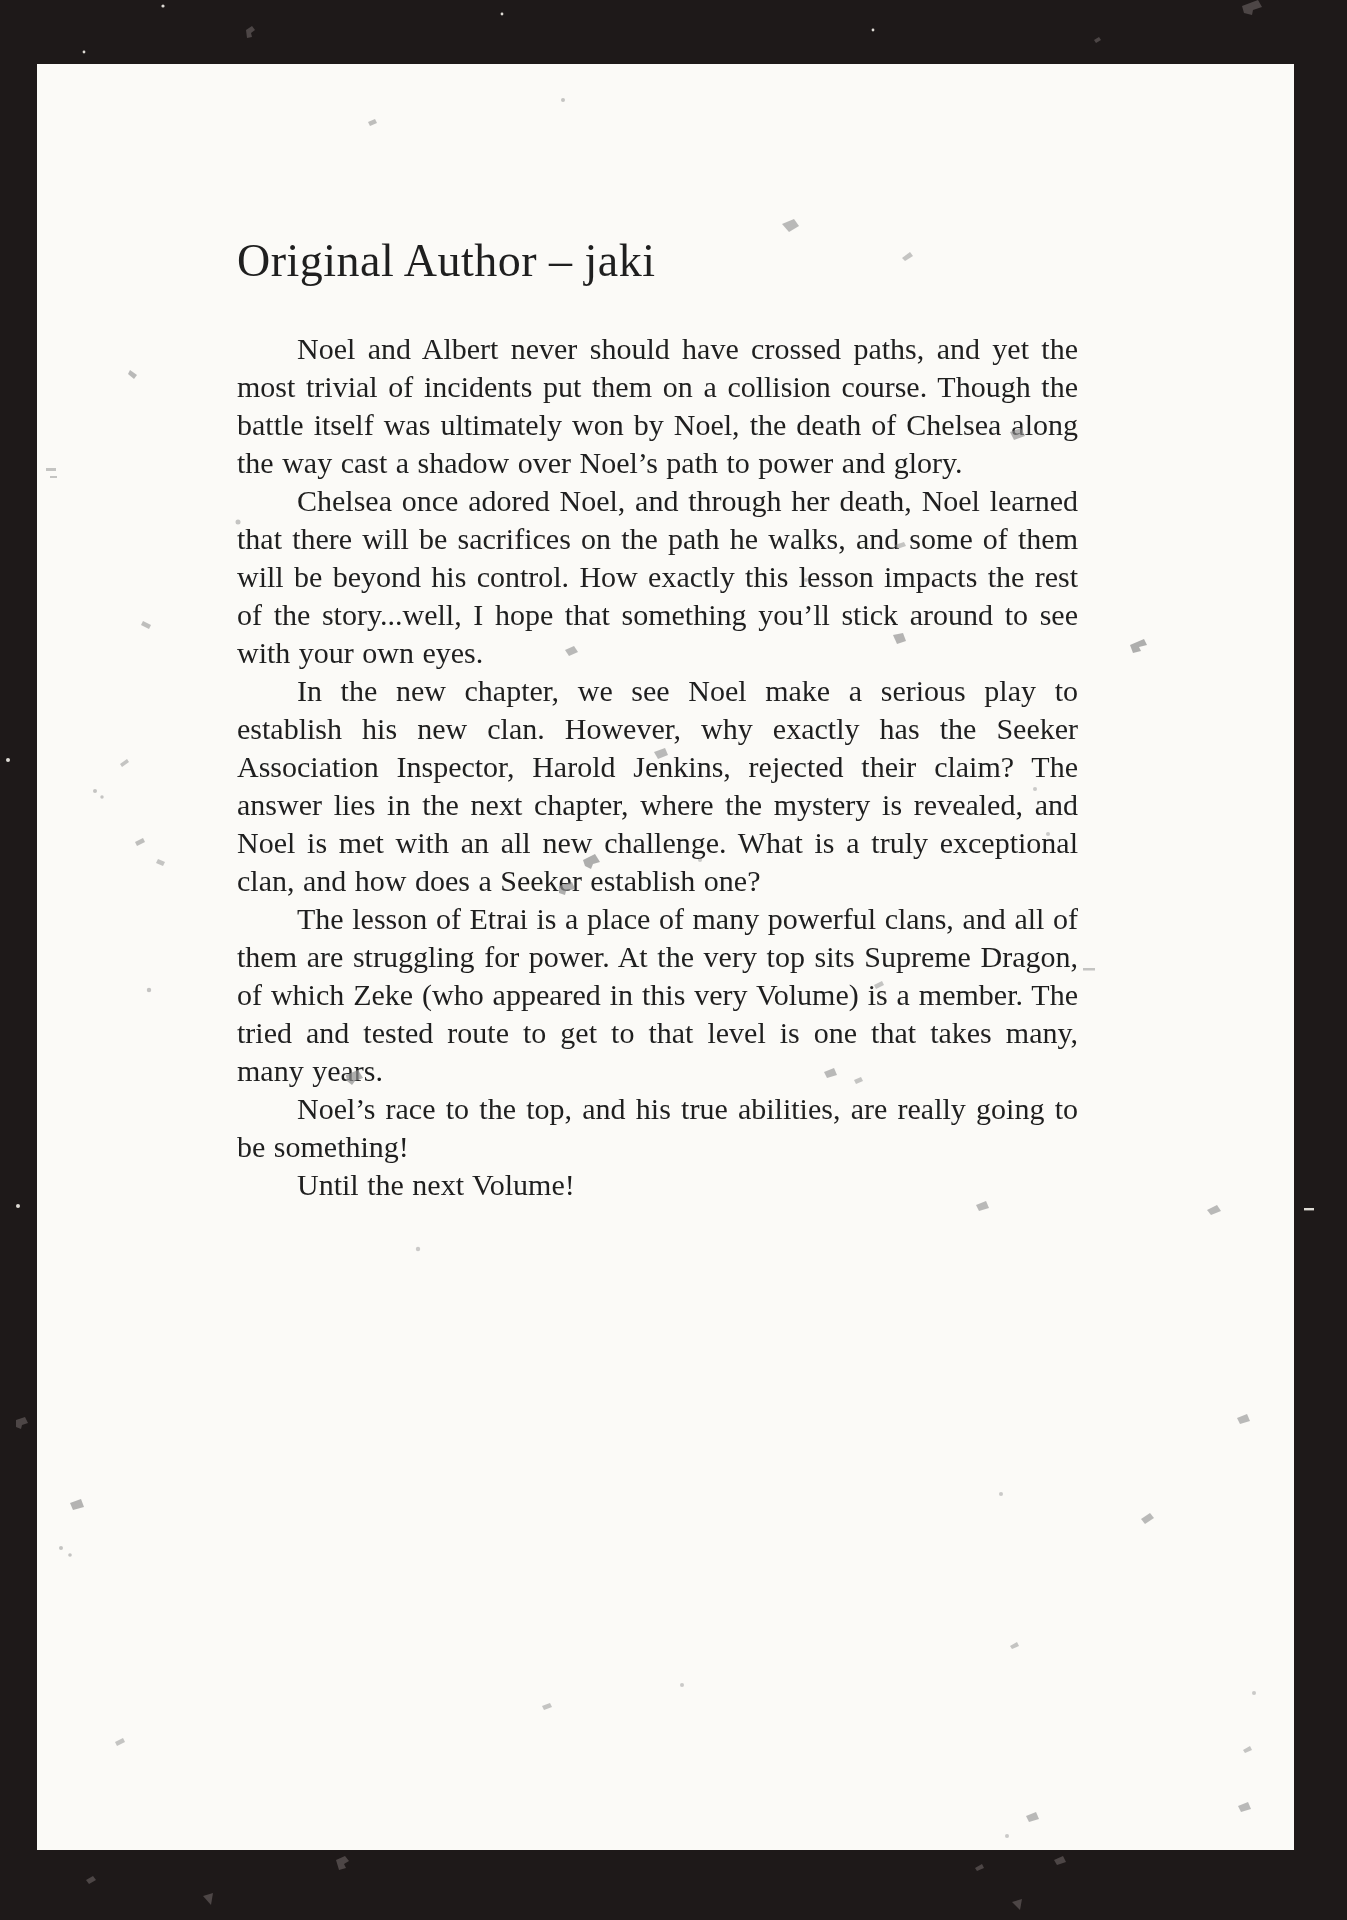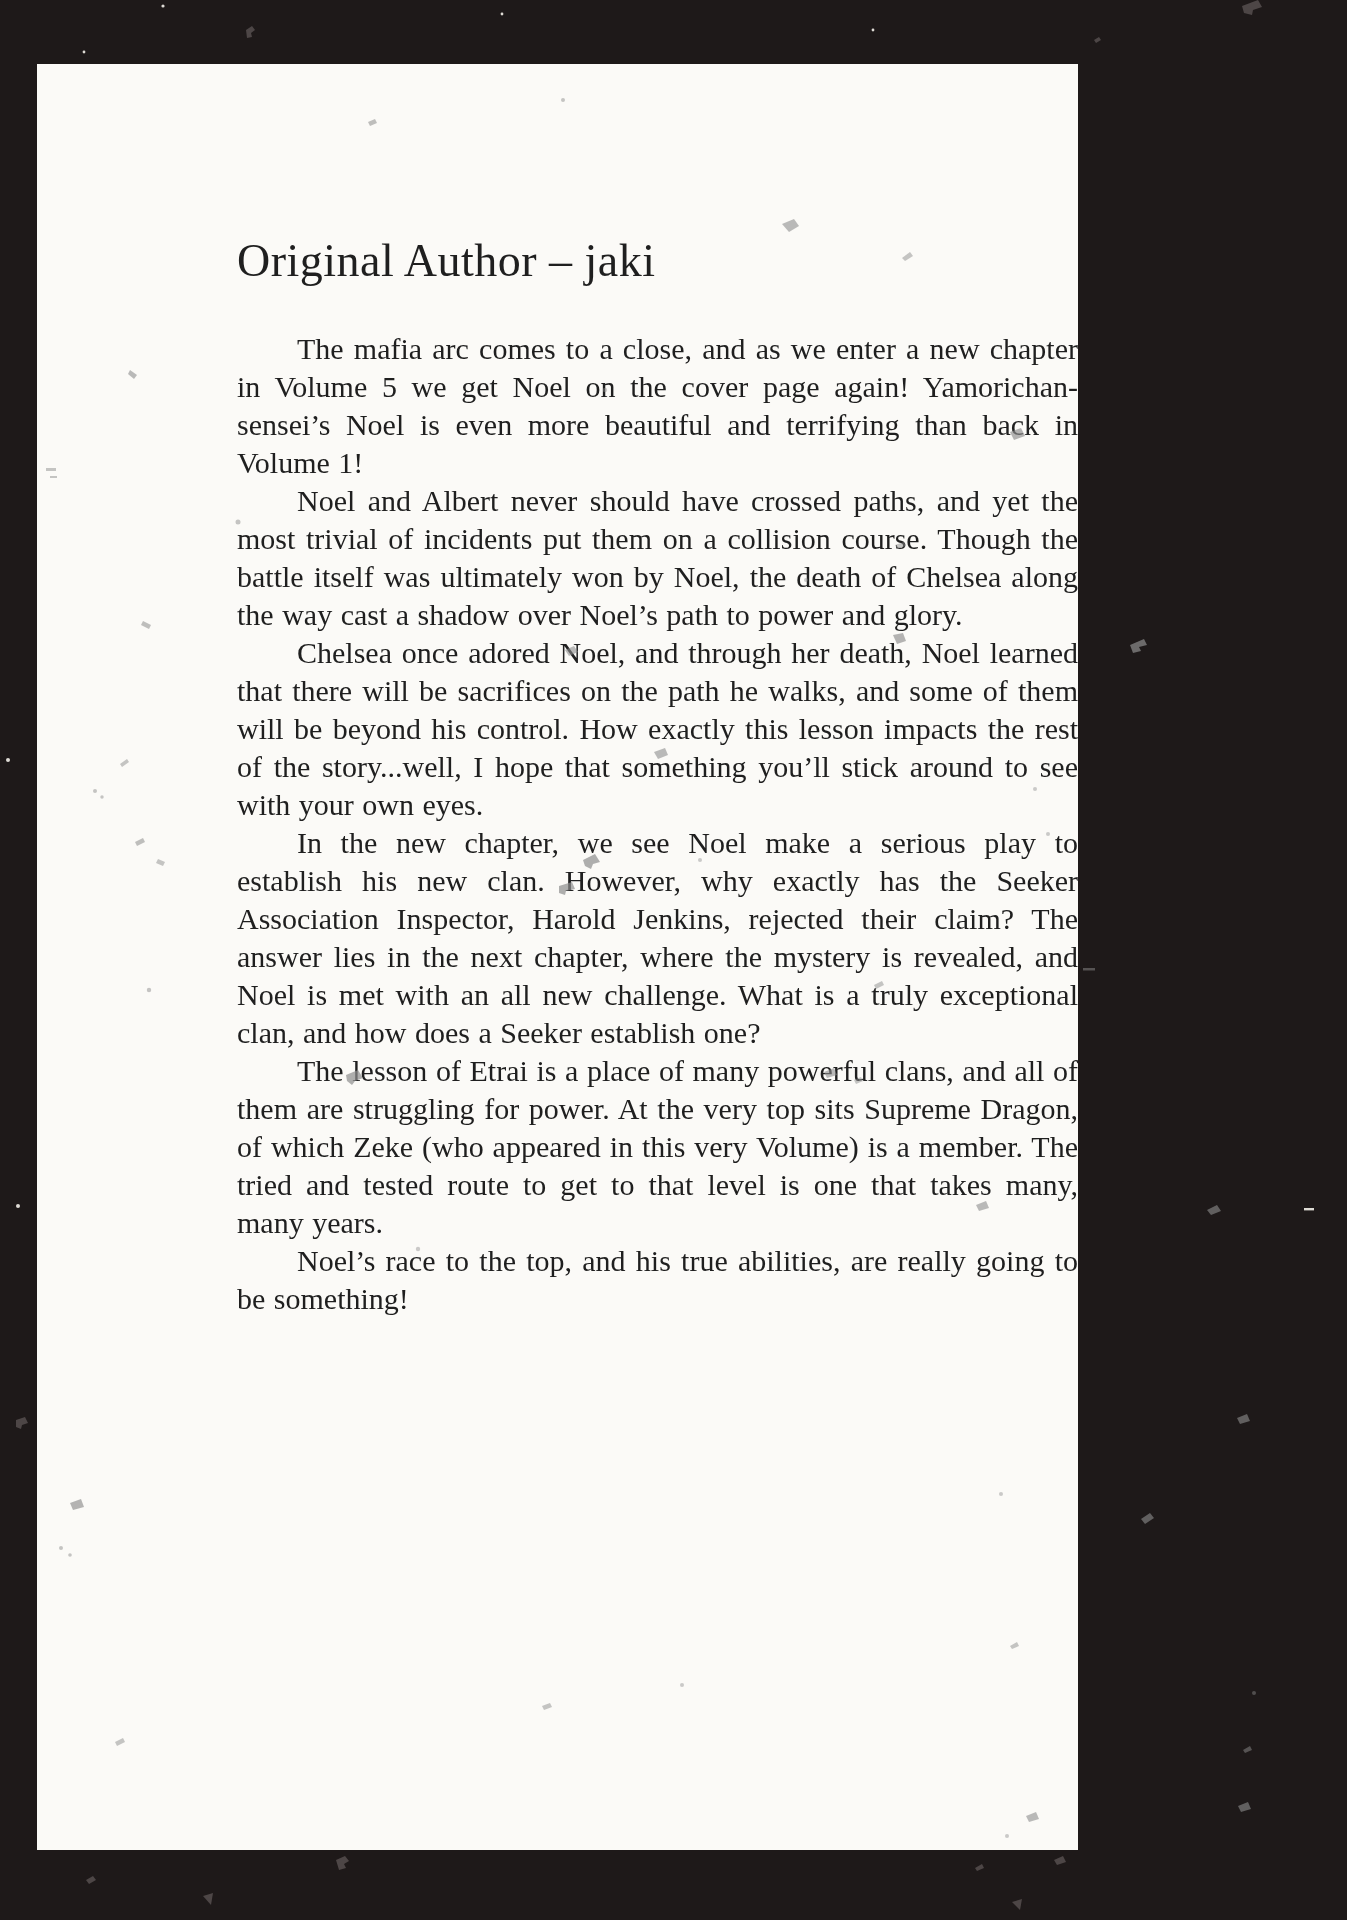--- a/index.html
+++ b/index.html
@@ -12,21 +12,21 @@
     width:1347px;height:1920px;
     background:var(--bg);
     position:relative;
     overflow:hidden;
     font-family:"Liberation Serif", serif;
   }
   .frame{position:absolute;inset:0;}
   .page{
     position:absolute;
     left:37px;top:64px;
-    width:1041px;height:1786px;
+    width:1257px;height:1786px;
     background:var(--paper);
   }
   .content{
     position:absolute;
     left:200px;top:172px;
     width:841px;
     color:var(--ink);
   }
   h1.title{
     font-size:46px;
@@ -49,26 +49,26 @@
     pointer-events:none;
   }
 </style>
 </head>
 <body>
 
 <div class="frame">
   <div class="page">
     <div class="content">
       <h1 class="title">Original Author – jaki</h1>
-      <p class="para">The mafia arc comes to a close, and as we enter a new chapter in Volume 5 we get Noel on the cover page again! Yamorichan-sensei’s Noel is even more beautiful and terrifying than back in Volume 1!</p>
       <p class="para">Noel and Albert never should have crossed paths, and yet the most trivial of incidents put them on a collision course. Though the battle itself was ultimately won by Noel, the death of Chelsea along the way cast a shadow over Noel’s path to power and glory.</p>
       <p class="para">Chelsea once adored Noel, and through her death, Noel learned that there will be sacrifices on the path he walks, and some of them will be beyond his control. How exactly this lesson impacts the rest of the story...well, I hope that something you’ll stick around to see with your own eyes.</p>
       <p class="para">In the new chapter, we see Noel make a serious play to establish his new clan. However, why exactly has the Seeker Association Inspector, Harold Jenkins, rejected their claim? The answer lies in the next chapter, where the mystery is revealed, and Noel is met with an all new challenge. What is a truly exceptional clan, and how does a Seeker establish one?</p>
       <p class="para">The lesson of Etrai is a place of many powerful clans, and all of them are struggling for power. At the very top sits Supreme Dragon, of which Zeke (who appeared in this very Volume) is a member. The tried and tested route to get to that level is one that takes many, many years.</p>
       <p class="para">Noel’s race to the top, and his true abilities, are really going to be something!</p>
+      <p class="para">Until the next Volume!</p>
     </div>
   </div>
 
   <svg class="specks" width="1347" height="1920" viewBox="0 0 1347 1920" xmlns="http://www.w3.org/2000/svg">
     <g fill="#8d8d8d">
       <path opacity=".55" d="M368 122 l7 -3 2 4 -7 3 z"></path>
       <circle opacity=".5" cx="563" cy="100" r="2"></circle>
       <path opacity=".6" d="M782 224 l12 -5 5 7 -10 6 z"></path>
       <path opacity=".5" d="M902 258 l8 -6 3 4 -8 5 z"></path>
       <path opacity=".6" d="M130 370 l7 5 -3 4 -6 -5 z"></path>

